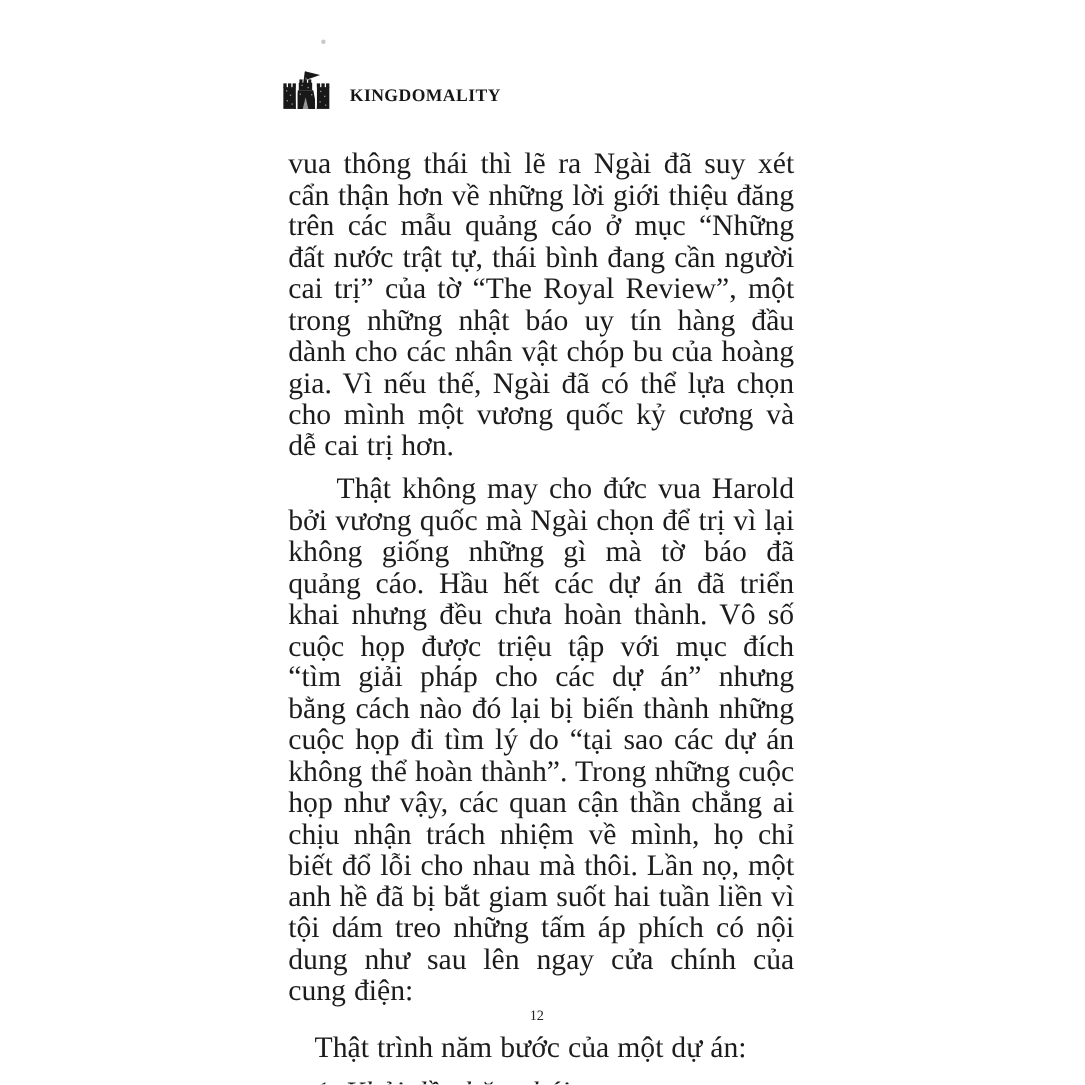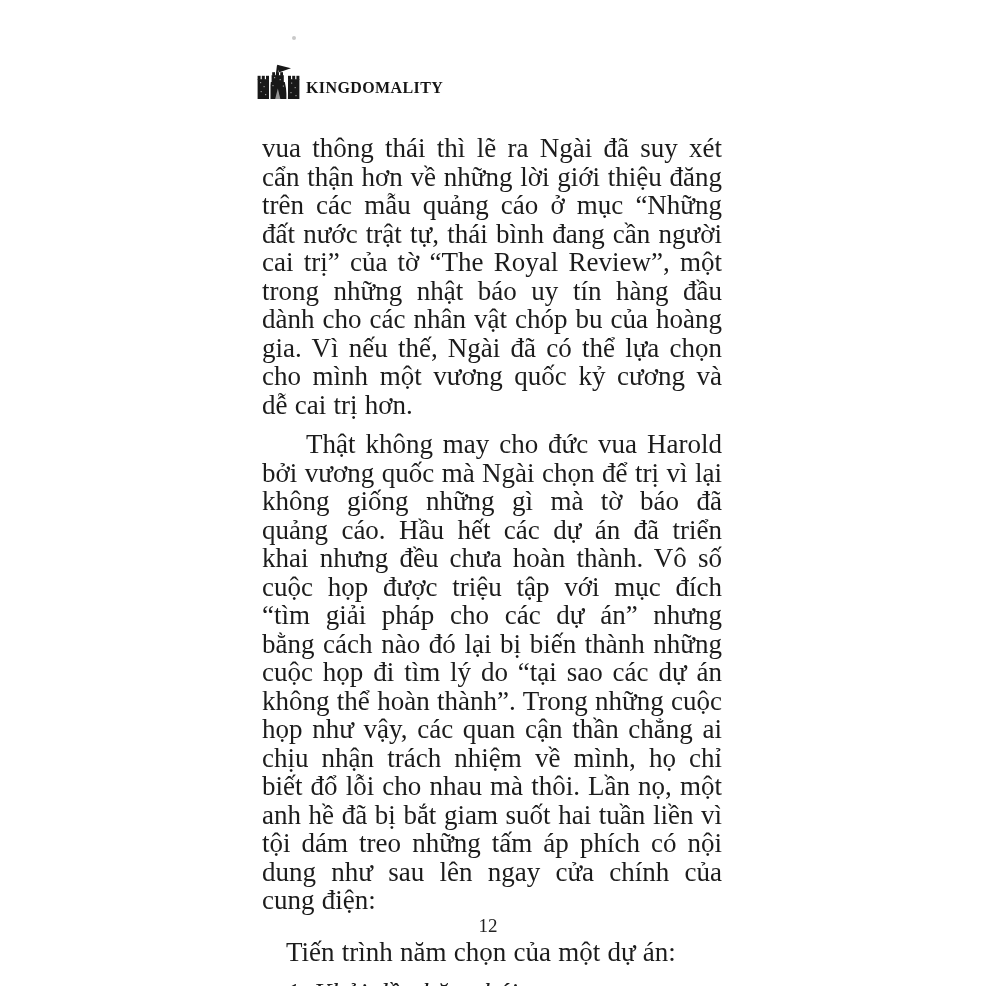--- a/index.html
+++ b/index.html
@@ -7,21 +7,21 @@
     position:relative;
     width:986px; height:986px;
     background:#ffffff;
     font-family:"Liberation Serif", serif;
     color:#1c1c1c;
     overflow:hidden;
   }
   
   .header {
     position:absolute; left:257px; top:64px;
-    display:flex; align-items:flex-end; gap:6px;
+    display:flex; align-items:flex-end; gap:18px;
   }
   .logo { width:43px; height:35px; }
   .logo svg { display:block; width:43px; height:35px; }
   .book-title {
     font-size:16px;
     font-weight:700;
     letter-spacing:0.4px;
     color:#161616;
     padding-bottom:2px;
     white-space:nowrap;
@@ -42,21 +42,21 @@
   }
   .step {
     font-style:italic;
     padding-left:24px;
     margin-top:13px;
     text-align:left;
   }
   
   .pagenum {
     position:absolute; top:915px; left:262px; width:452px;
-    text-align:center; font-size:19px; color:#222;
+    text-align:center; font-size:13px; color:#222;
   }
   
   .speck {
     position:absolute; left:292px; top:36px;
     width:4px; height:4px; border-radius:50%;
     background:#c9c9c9;
   }
 </style>
 </head>
 <body>
@@ -115,20 +115,20 @@
           <rect x="25.8" y="21.5" width="1.2" height="1.2"></rect>
         </g>
       </svg>
     </span>
     <span class="book-title">KINGDOMALITY</span>
   </div>
 
   <div class="textcol">
     <p class="para para-1">vua thông thái thì lẽ ra Ngài đã suy xét cẩn thận hơn về những lời giới thiệu đăng trên các mẫu quảng cáo ở mục “Những đất nước trật tự, thái bình đang cần người cai trị” của tờ “The Royal Review”, một trong những nhật báo uy tín hàng đầu dành cho các nhân vật chóp bu của hoàng gia. Vì nếu thế, Ngài đã có thể lựa chọn cho mình một vương quốc kỷ cương và dễ cai trị hơn.</p>
     <p class="para para-2">Thật không may cho đức vua Harold bởi vương quốc mà Ngài chọn để trị vì lại không giống những gì mà tờ báo đã quảng cáo. Hầu hết các dự án đã triển khai nhưng đều chưa hoàn thành. Vô số cuộc họp được triệu tập với mục đích “tìm giải pháp cho các dự án” nhưng bằng cách nào đó lại bị biến thành những cuộc họp đi tìm lý do “tại sao các dự án không thể hoàn thành”. Trong những cuộc họp như vậy, các quan cận thần chẳng ai chịu nhận trách nhiệm về mình, họ chỉ biết đổ lỗi cho nhau mà thôi. Lần nọ, một anh hề đã bị bắt giam suốt hai tuần liền vì tội dám treo những tấm áp phích có nội dung như sau lên ngay cửa chính của cung điện:</p>
-    <p class="para steps-heading">Tiến trình năm chọn của một dự án:</p>
+    <p class="para steps-heading">Thật trình năm bước của một dự án:</p>
     <p class="para step">1. Khởi đầu hăng hái</p>
     <p class="para step">9. Phát sinh trở ngại</p>
   </div>
 
   <div class="pagenum">12</div>
 
 </div>
 
 </body></html>

